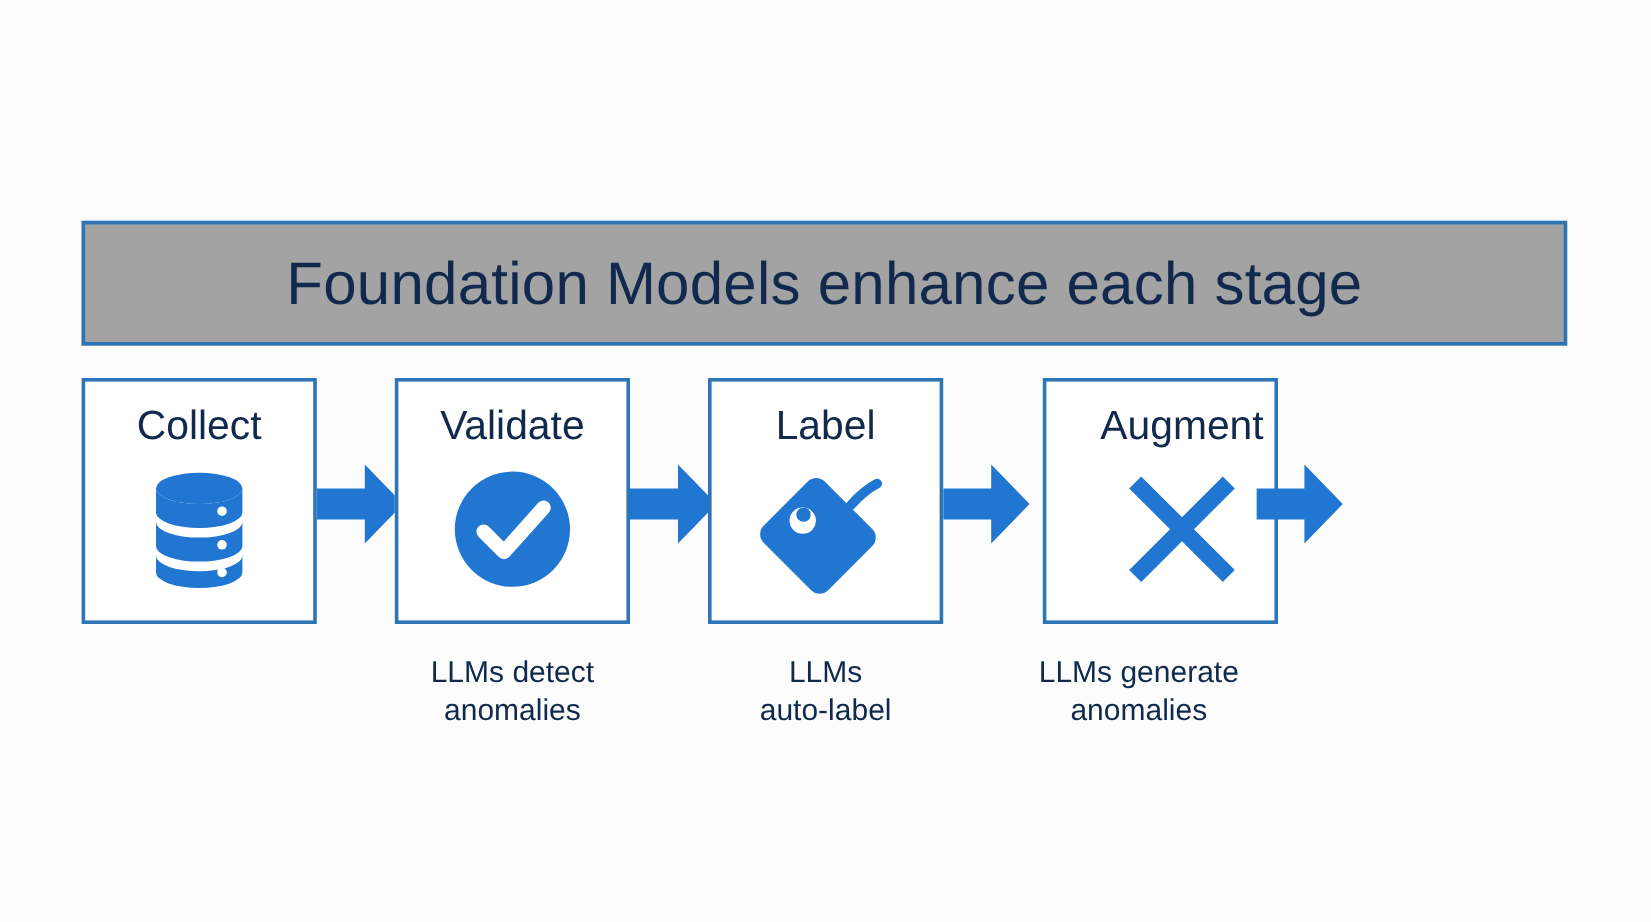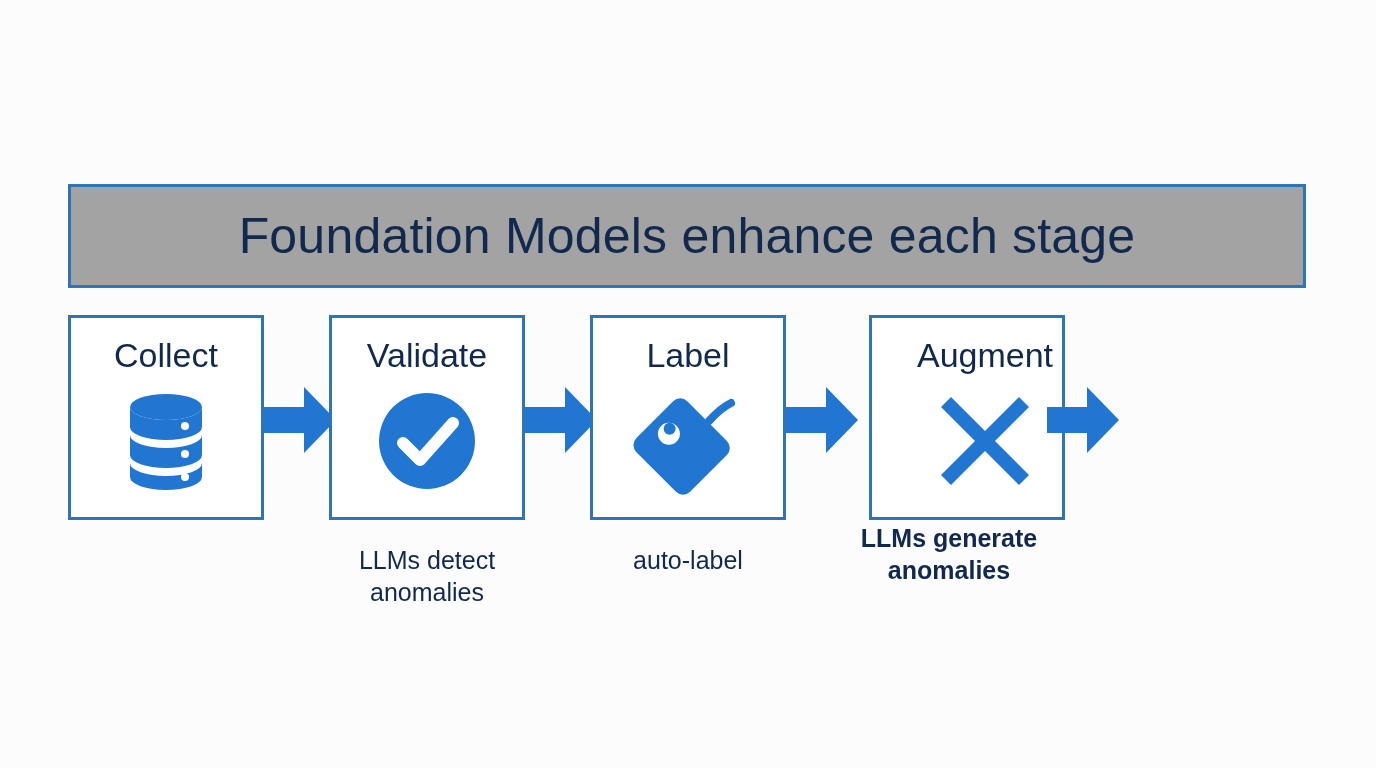--- a/index.html
+++ b/index.html
@@ -178,19 +178,20 @@
 
 
 </div>
 
 <div class="caption" style="left:312px; top:544px;">
   <div>LLMs detect</div>
   <div>anomalies</div>
 </div>
 
 <div class="caption" style="left:573px; top:544px;">
+  <div>LLMs</div>
   <div>auto-label</div>
 </div>
 
-<div class="caption" style="left:834px; top:522px;font-weight:bold;">
+<div class="caption" style="left:834px; top:544px;">
   <div>LLMs generate</div>
   <div>anomalies</div>
 </div>
 
 </body></html>

